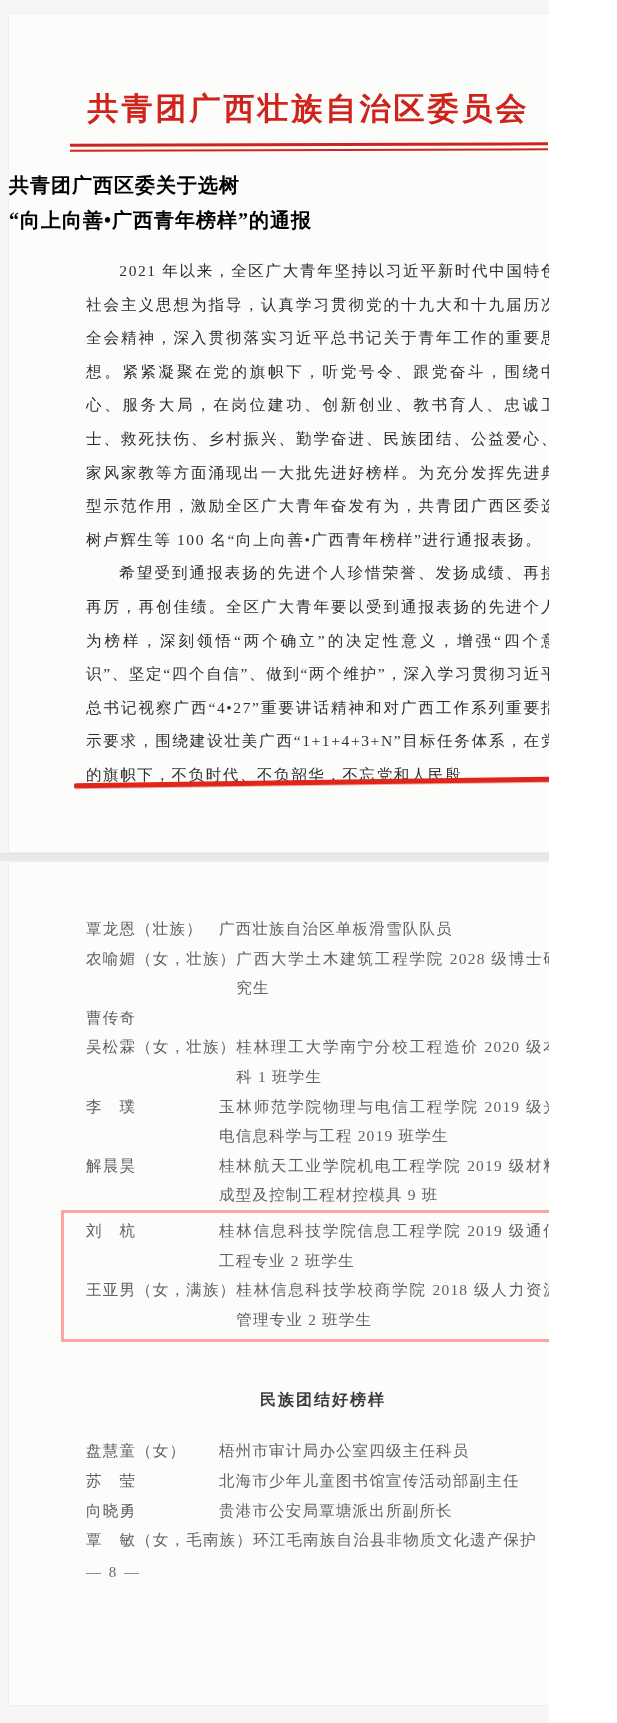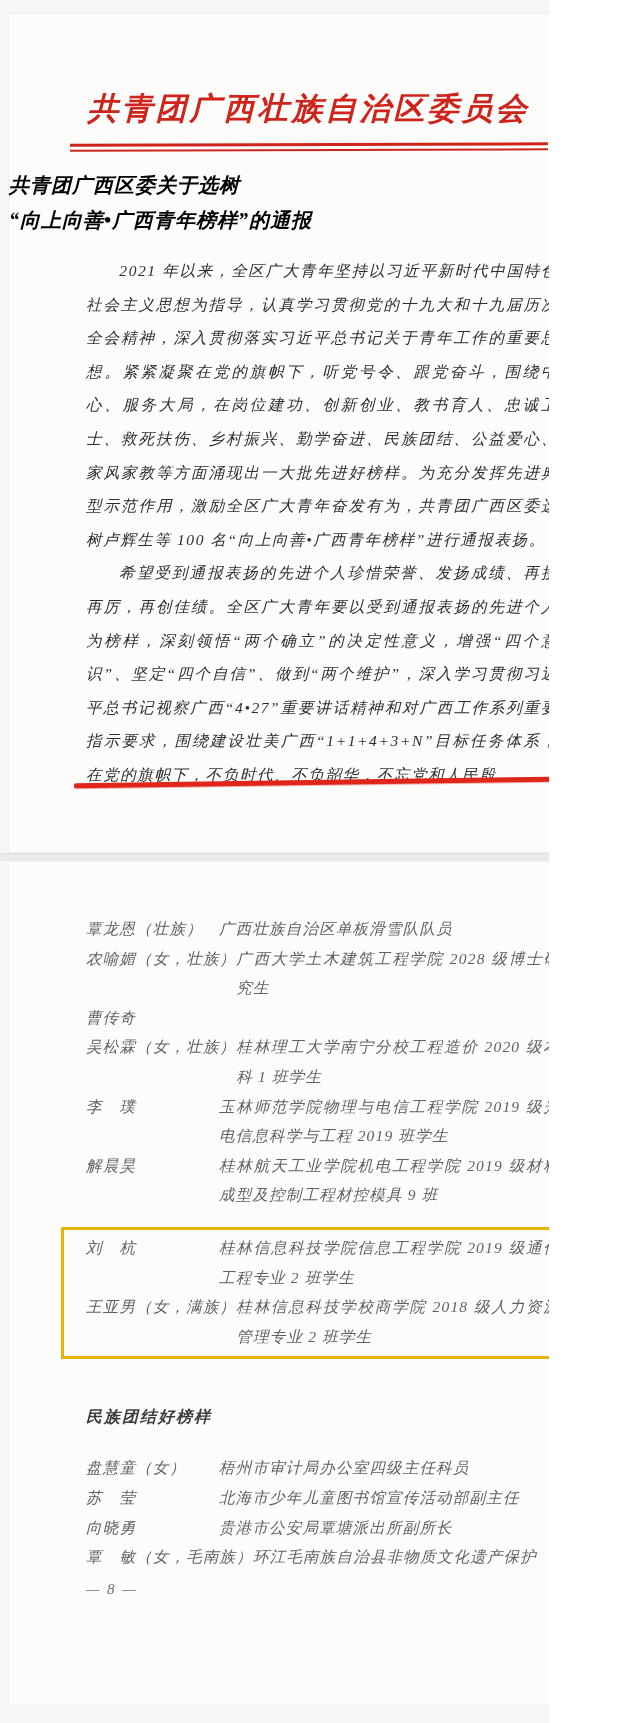--- a/index.html
+++ b/index.html
@@ -1,21 +1,20 @@
 <!DOCTYPE html>
 <html><head>
 <meta charset="utf-8">
 <style>
   * { margin:0; padding:0; box-sizing:border-box; }
   html,body { background:#ffffff; }
   .canvas {
     position:relative; width:549px; height:1723px;
     background:#f6f6f7; overflow:hidden;
     font-family:"Liberation Serif","DejaVu Serif",serif;
-    font-style:italic;
   }
   .page {
     position:absolute; left:8px; width:601px;
     background:#fcfcfb; border:1px solid #f0f0f0;
   }
   .page-1 { top:13px; height:840px; }
   .page-2 { top:861px; height:845px; }
   .page-divider {
     position:absolute; top:853px; left:0; width:617px; height:8px;
     background:#e9e9eb; border-top:1px solid #e2e2e4;
@@ -53,26 +52,26 @@
   
   .honor-list { padding:52px 48px 0 77px; }
   .row {
     display:flex; align-items:flex-start;
     font-size:15.5px; line-height:29.6px; letter-spacing:1.2px;
     color:#606060;
   }
   .row .name { min-width:133px; flex-shrink:0; white-space:nowrap; }
   .row .desc { flex:1; text-align:justify; }
   .highlight-box {
-    border:3px solid #eab308;
-    margin:17px -16px 4px -25px;
+    border:3px solid #fca5a5;
+    margin:0 -16px 4px -25px;
     padding:3px 13px 5px 22px;
   }
   .section-title {
-    margin:48px 0 25px; 
+    margin:48px 0 25px; text-align:center;
     font-family:"Liberation Sans","DejaVu Sans",sans-serif;
     font-weight:bold; font-size:16px; letter-spacing:2px; color:#3c3c3c;
   }
   .page-number {
     margin-top:9px; font-size:15px; letter-spacing:2px; color:#6b6b6b;
   }
 </style>
 </head>
 <body>
 

